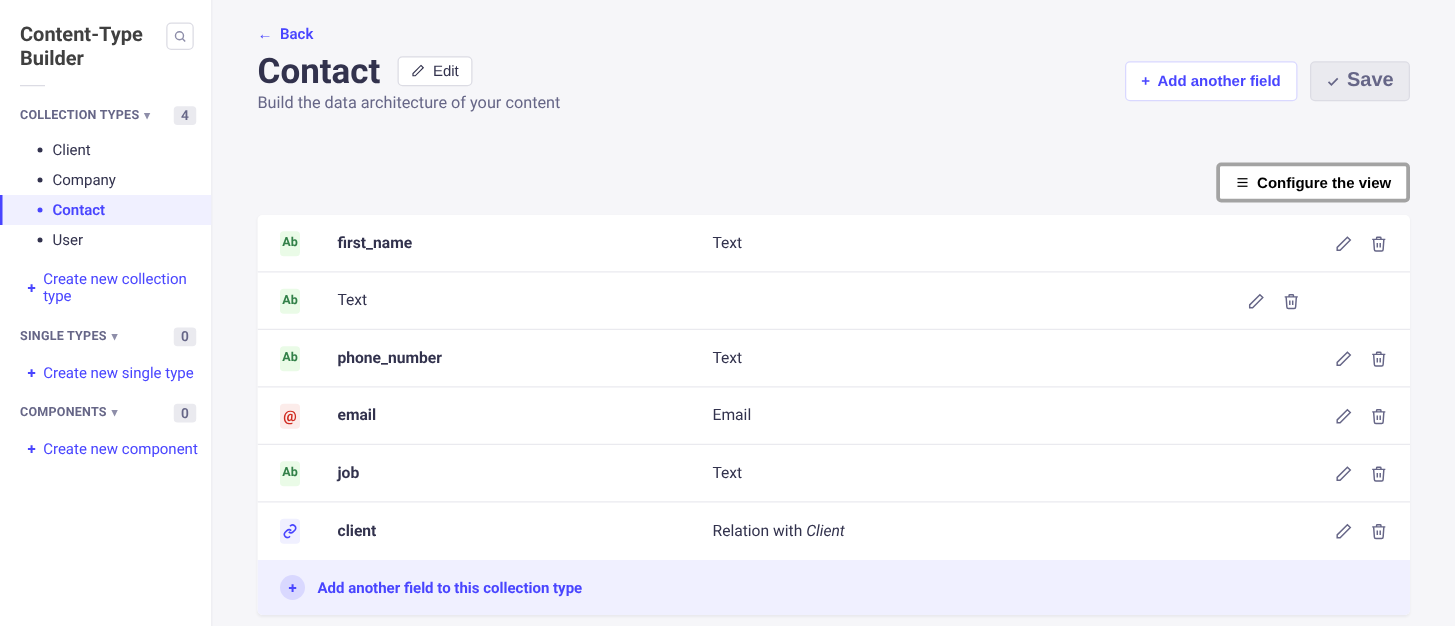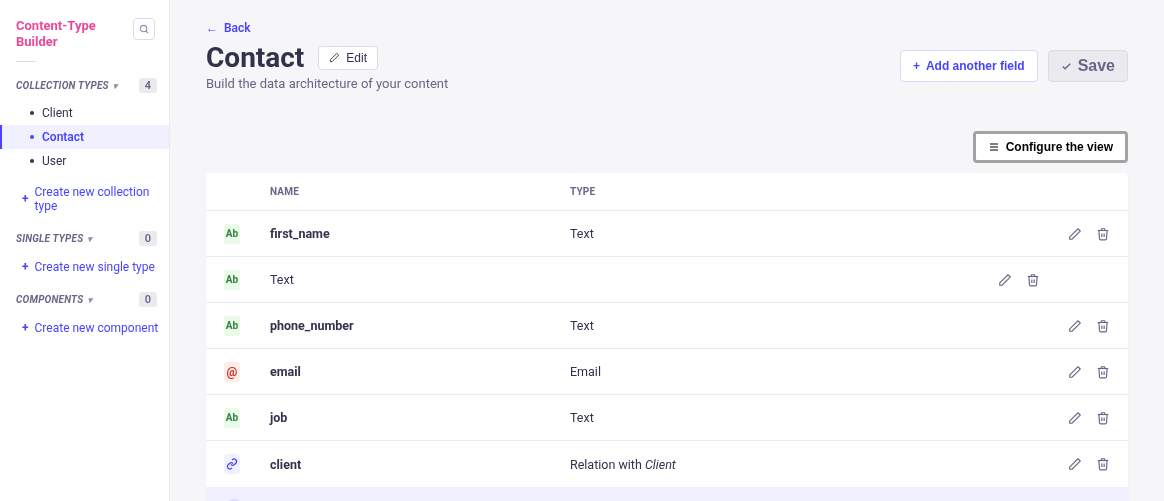--- a/index.html
+++ b/index.html
@@ -21,24 +21,24 @@
     display: flex;
     flex-direction: column;
   }
   .sidebar-header {
     display: flex;
     align-items: flex-start;
     justify-content: space-between;
     padding: 0 14px 8px 16px;
   }
   .sidebar-title {
-    font-size: 13px;
+    font-size: 16px;
     font-weight: 700;
     line-height: 1.2;
-    color: #ec4899;
+    color: #404040;
   }
   .search-btn {
     width: 22px;
     height: 22px;
     border: 1px solid #dcdce4;
     border-radius: 4px;
     display: flex;
     align-items: center;
     justify-content: center;
     cursor: pointer;
@@ -60,21 +60,20 @@
     margin-top: 0;
   }
   .section-label {
     font-size: 10px;
     font-weight: 700;
     color: #666687;
     letter-spacing: 0.2px;
     display: flex;
     align-items: flex-end;
     gap: 4px;
-    font-style: italic;
   }
   .count-badge {
     font-size: 11px;
     font-weight: 600;
     color: #666687;
     background: #eaeaef;
     border-radius: 3px;
     padding: 1px 6px;
     min-width: 18px;
     text-align: center;
@@ -285,20 +284,24 @@
     <span class="section-label">
       <span>COLLECTION TYPES</span>
       <span class="chev-down">▾</span>
     </span>
     <span class="count-badge">4</span>
   </div>
   <ul class="side-list">
     <li class="side-item">
         <span class="bullet"></span>
         <span>Client</span>
+      </li>
+    <li class="side-item">
+        <span class="bullet"></span>
+        <span>Company</span>
       </li>
     <li class="side-item active">
         <span class="bullet"></span>
         <span>Contact</span>
       </li>
     <li class="side-item">
         <span class="bullet"></span>
         <span>User</span>
       </li>
   </ul>
@@ -370,26 +373,20 @@
       <svg width="12" height="12" viewBox="0 0 24 24" fill="none" stroke="currentColor" stroke-width="2">
           <line x1="4" y1="6" x2="20" y2="6"></line>
           <line x1="4" y1="12" x2="20" y2="12"></line>
           <line x1="4" y1="18" x2="20" y2="18"></line>
         </svg>
       <span>Configure the view</span>
     </button>
   </div>
 
   <div class="table-card">
-    <div class="table-head">
-      <span></span>
-      <span>NAME</span>
-      <span>TYPE</span>
-      <span></span>
-    </div>
     <div id="table-body">
         <div class="table-row">
           <span class="icon-badge icon-text-b">Ab</span>
           <span class="field-name">first_name</span>
           <span class="field-type">Text</span>
           <span class="row-actions">
             <span class="row-action-btn">
               <svg width="14" height="14" viewBox="0 0 24 24" fill="none" stroke="currentColor" stroke-width="2">
                 <path d="M17 3l4 4L7 21H3v-4L17 3z"></path>
               </svg>

